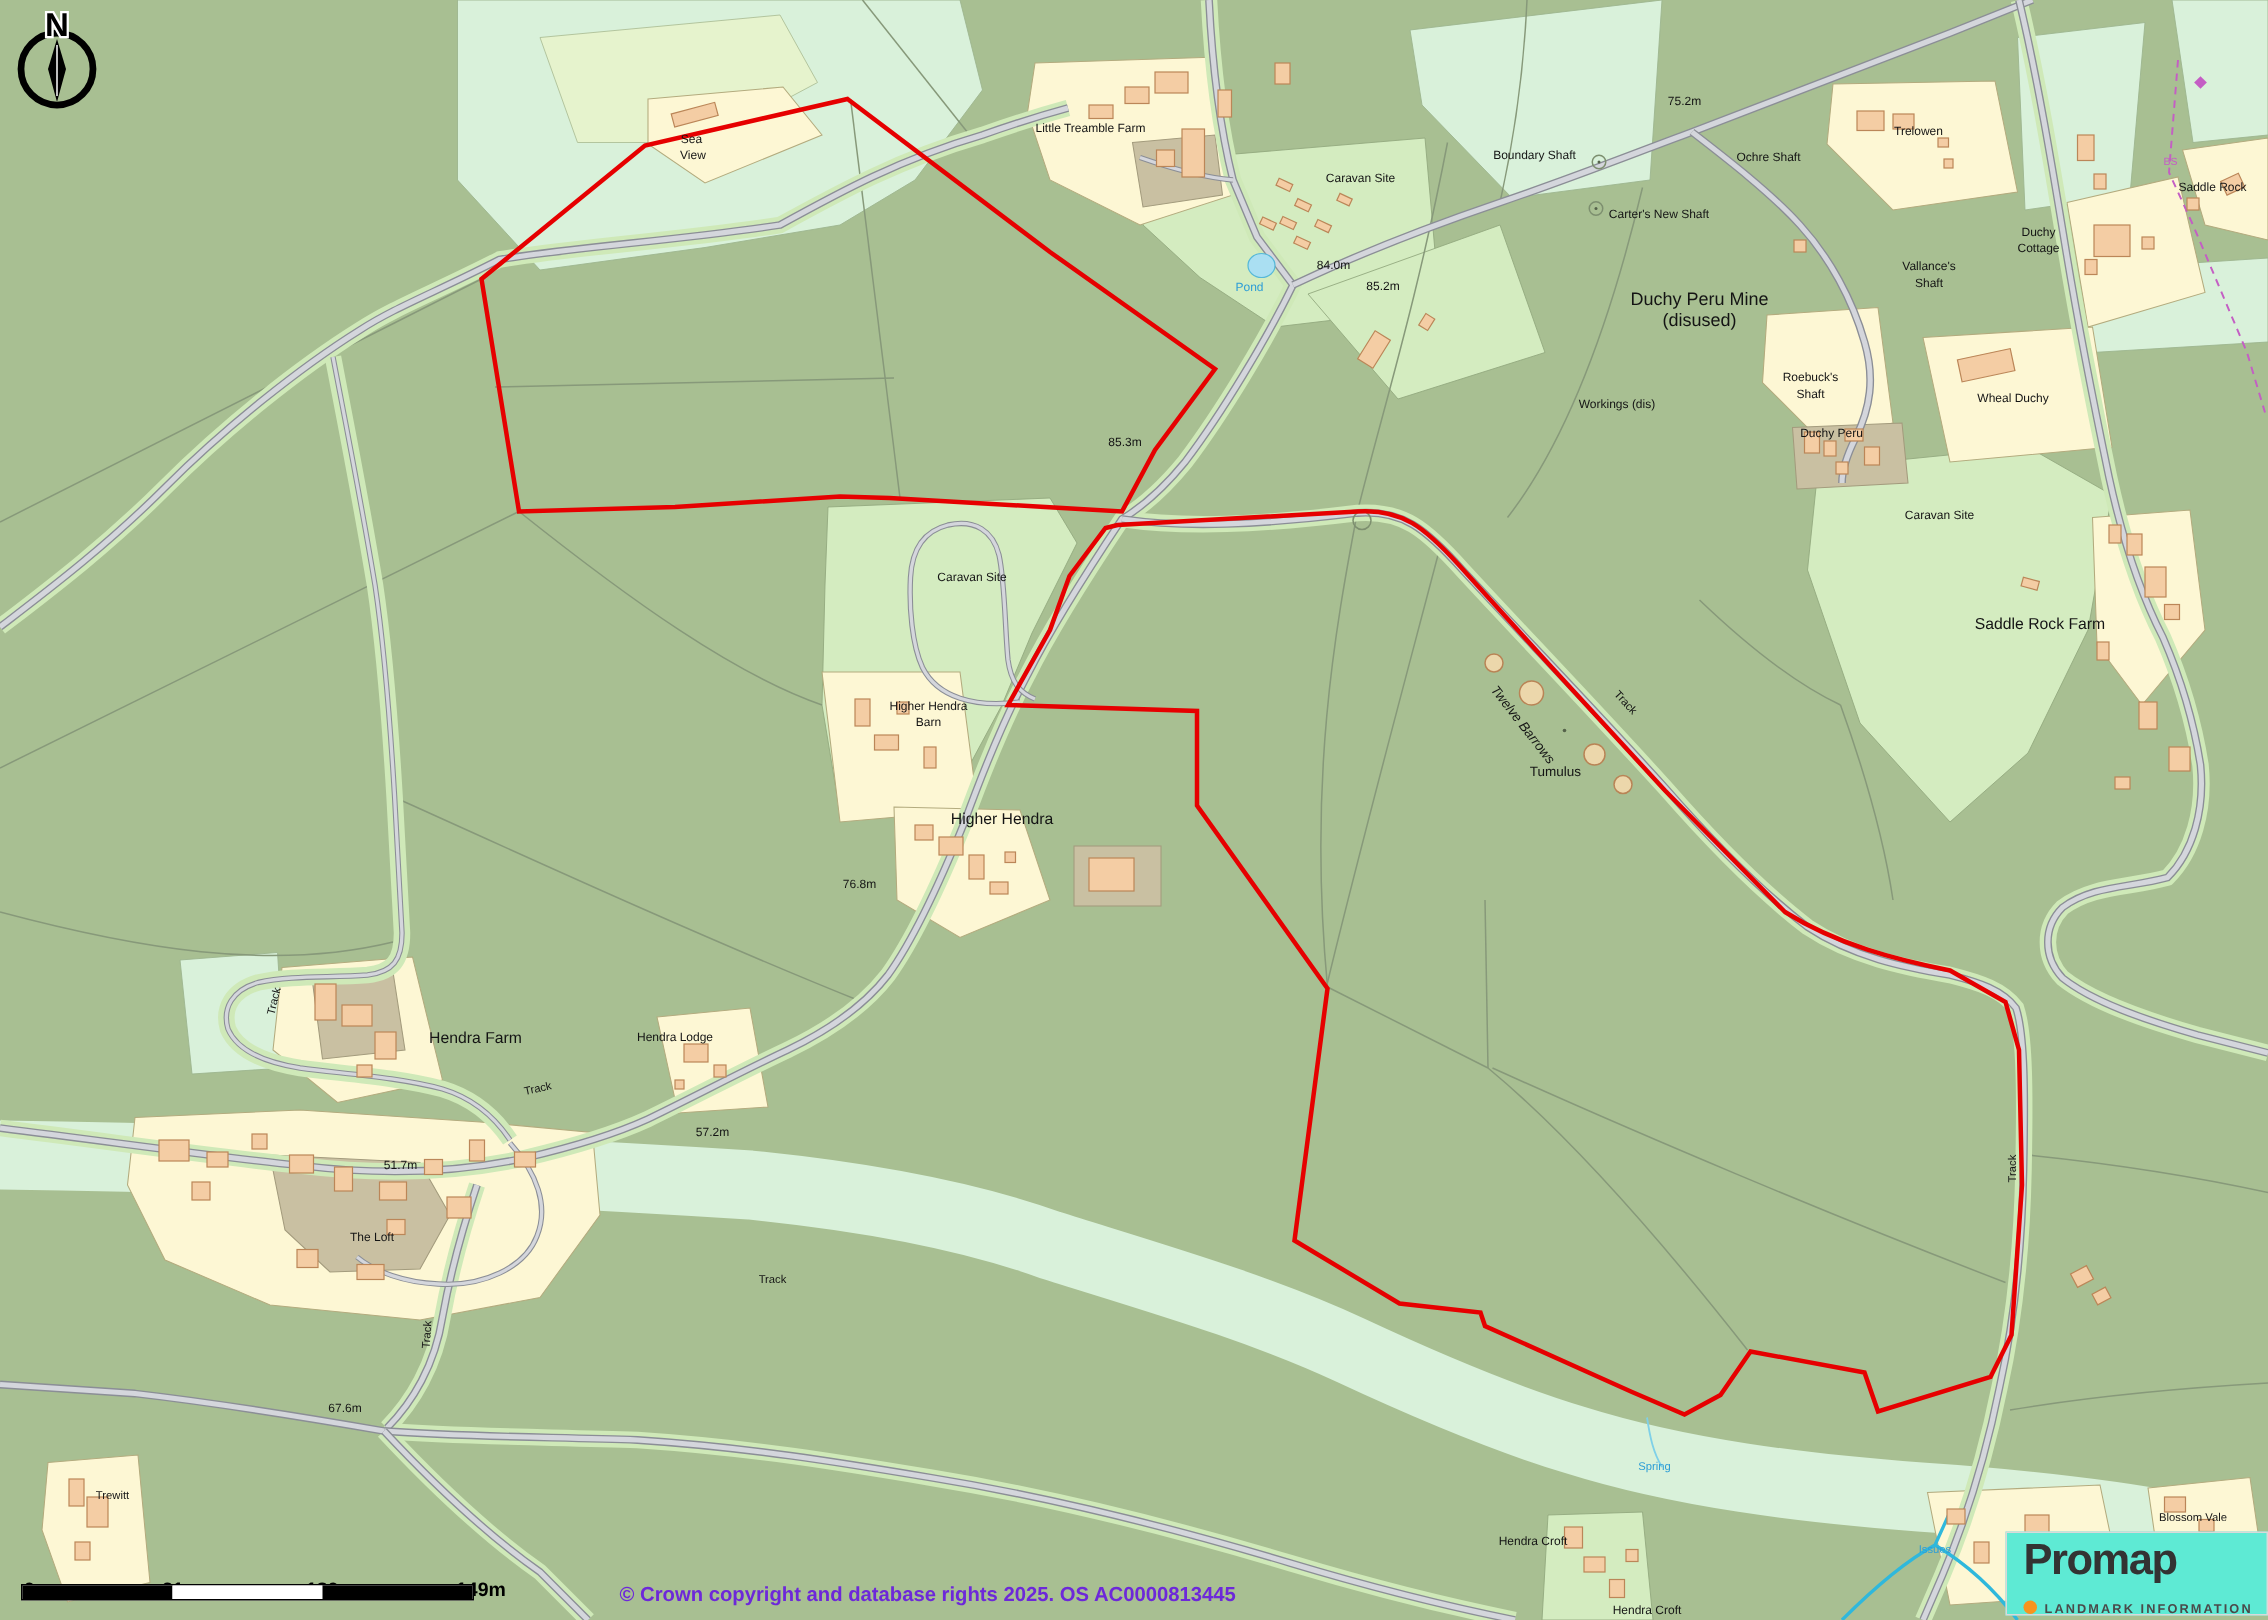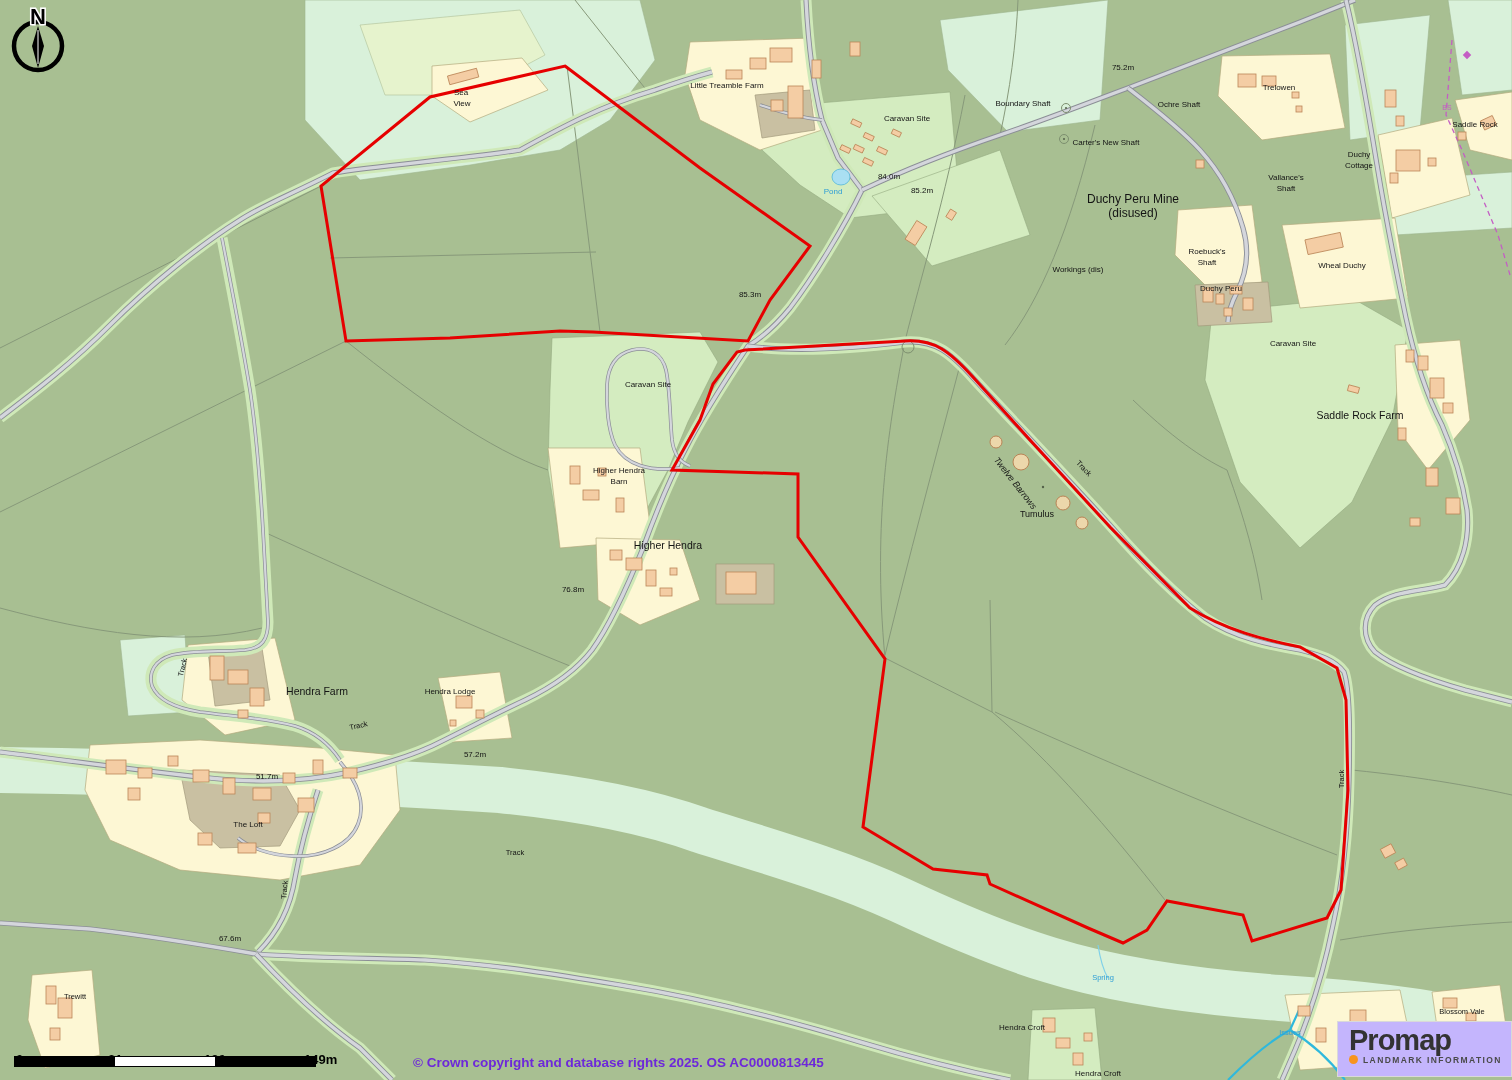--- a/index.html
+++ b/index.html
@@ -23,24 +23,24 @@
   .maplabel{font-family:"Liberation Sans",sans-serif;}
   
   #scalebar{position:absolute;left:14px;top:1036px;width:320px;height:36px;}
   #scalebar .lbls{position:relative;height:16px;font-weight:bold;font-size:13px;color:#000;}
   #scalebar .lbls span{position:absolute;top:0;margin-top:16px;}
   #sl0{left:2px;} #sl1{left:94px;} #sl2{left:190px;} #sl3{left:290px;}
   #sbar{position:relative;margin-top:4px;width:300px;height:9px;border:1px solid #000;background:#fff;display:flex;}
   #sbar div{height:100%;flex:1;}
   .segA{background:#000;} .segB{background:#fff;}
   #copyright{position:absolute;left:413px;top:1055px;font-size:13.5px;font-weight:bold;color:#6d28d9;}
-  #promap{position:absolute;left:1337px;top:1021px;width:175px;height:56px;background:#c4b5fd;
+  #promap{position:absolute;left:1337px;top:1021px;width:175px;height:56px;background:#5eead4;
           border:1px solid #d9d9d9;box-sizing:border-box;padding:4px 0 0 11px;}
   #promap .brand{font-size:29px;font-weight:bold;color:#333;letter-spacing:-1px;line-height:28px;}
-  #promap .tagrow{display:flex;align-items:flex-start;margin-top:1px;}
+  #promap .tagrow{display:flex;align-items:flex-start;margin-top:13px;}
   #promap .dot{width:9px;height:9px;border-radius:50%;background:#f7941e;margin-right:5px;}
   #promap .tagline{font-size:8.5px;font-weight:bold;color:#4a4a4a;letter-spacing:1.4px;}
   #compass{position:absolute;left:8px;top:6px;width:64px;height:72px;}
 </style>
 </head>
 <body>
 
 <div id="stage">
 
 <svg width="1512" height="1080" viewBox="0 0 1512 1080" xmlns="http://www.w3.org/2000/svg">

